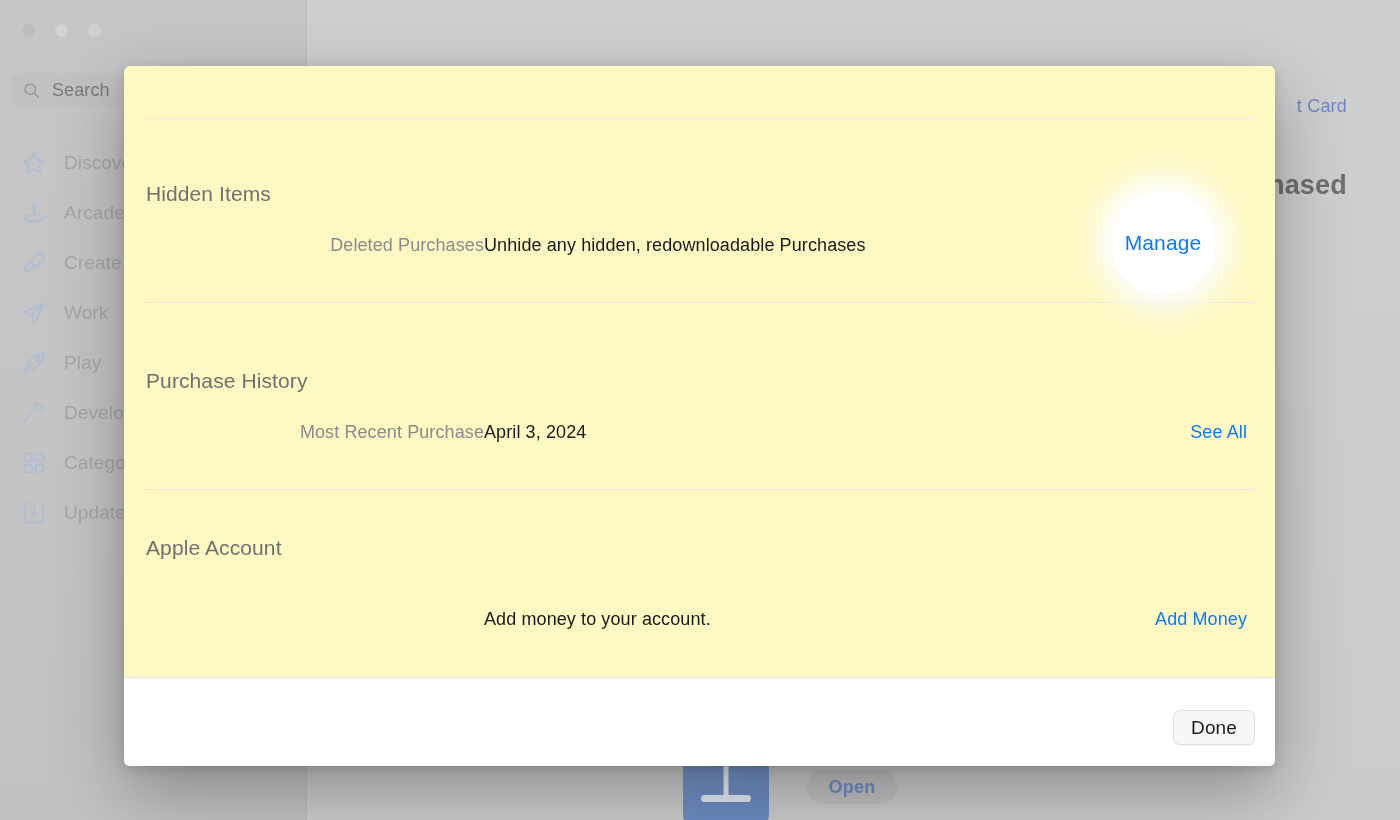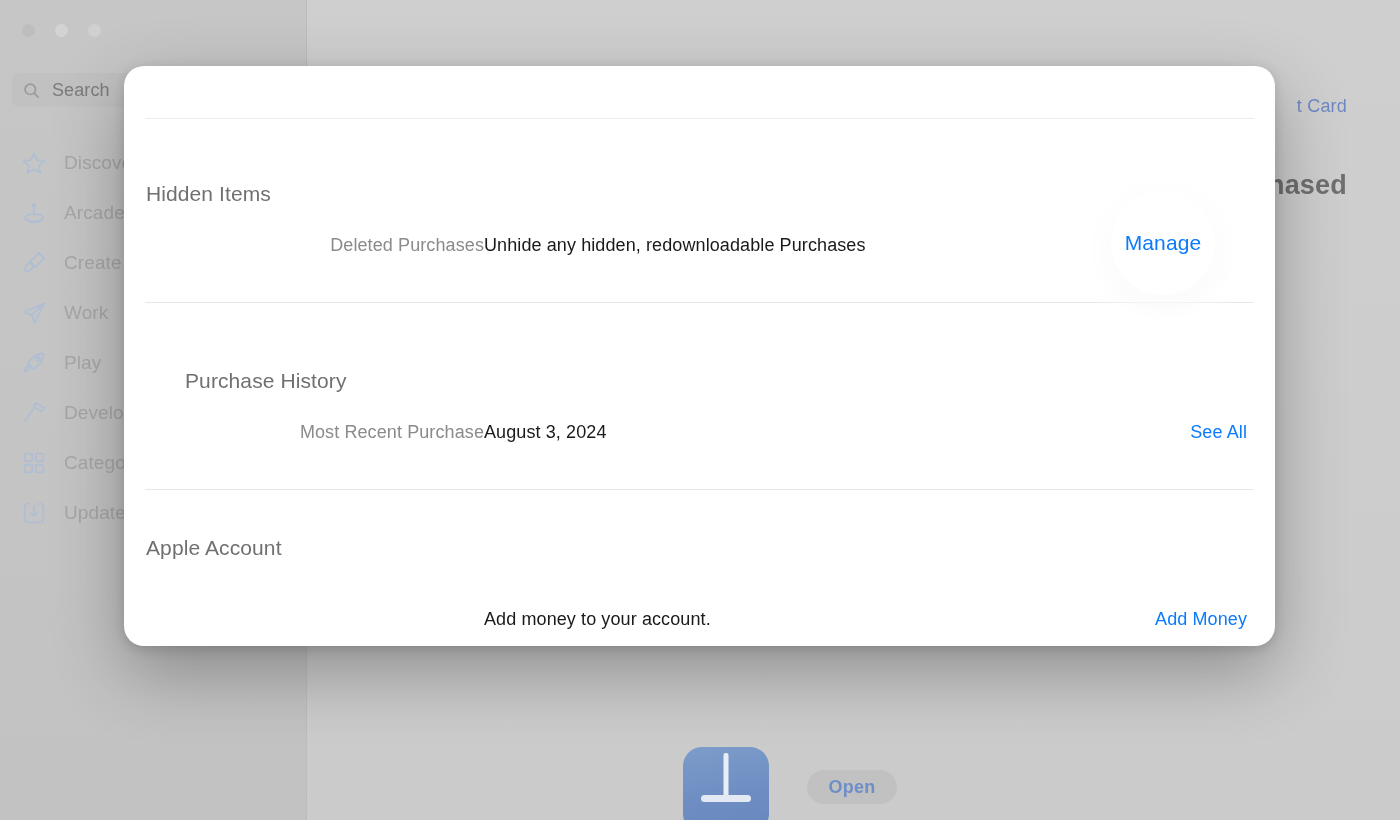--- a/index.html
+++ b/index.html
@@ -118,23 +118,23 @@
     position:absolute; left:500px; top:770px;
     width:90px; height:34px; border-radius:17px;
     background:rgba(187,187,187,0.65);
     display:flex; align-items:center; justify-content:center;
     font-size:18px; font-weight:bold; color:#6d8ec8; letter-spacing:.2px;
   }
 
   
   #sheet {
     position:absolute;
-    left:124px; top:66px; width:1151px; height:580px;
-    background:#ffffff;
-    border-radius:20px;
+    left:124px; top:66px; width:1151px; height:700px;
+    background:#fef9c3;
+    border-radius:6px;
     box-shadow:0 26px 70px rgba(0,0,0,0.30), 0 3px 12px rgba(0,0,0,0.14);
     overflow:hidden;
   }
 
   .sheet-top-divider {
     position:absolute; left:21px; right:21px; top:52px;
     height:1px; background:#ededed;
   }
 
   .section {
@@ -331,24 +331,24 @@
     <div class="section-title" style="top:116px;">Hidden Items</div>
     <div class="row" style="top:164px; height:30px;">
       <div class="row-label">Deleted Purchases</div>
       <div class="row-value">Unhide any hidden, redownloadable Purchases</div>
       <div class="row-action" style="visibility:hidden;">Manage</div>
     </div>
     <div class="sec-divider" style="top:236px;"></div>
   </div>
 
   <div class="section">
-    <div class="section-title" style="top:303px;margin-left:39px;">Purchase History</div>
+    <div class="section-title" style="top:303px;">Purchase History</div>
     <div class="row" style="top:351px; height:30px;">
       <div class="row-label">Most Recent Purchase</div>
-      <div class="row-value">August 3, 2024</div>
+      <div class="row-value">April 3, 2024</div>
       <div class="row-action">See All</div>
     </div>
     <div class="sec-divider" style="top:423px;"></div>
   </div>
 
   <div class="section">
     <div class="section-title" style="top:470px;">Apple Account</div>
     <div class="row" style="top:538px; height:30px;">
       <div class="row-label"></div>
       <div class="row-value">Add money to your account.</div>

